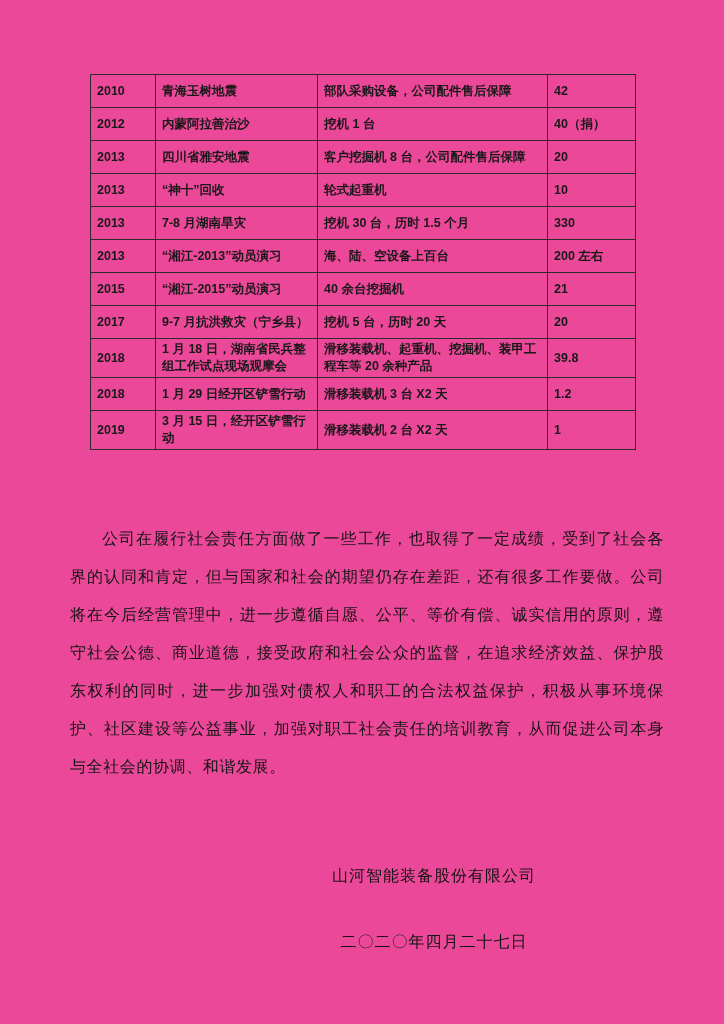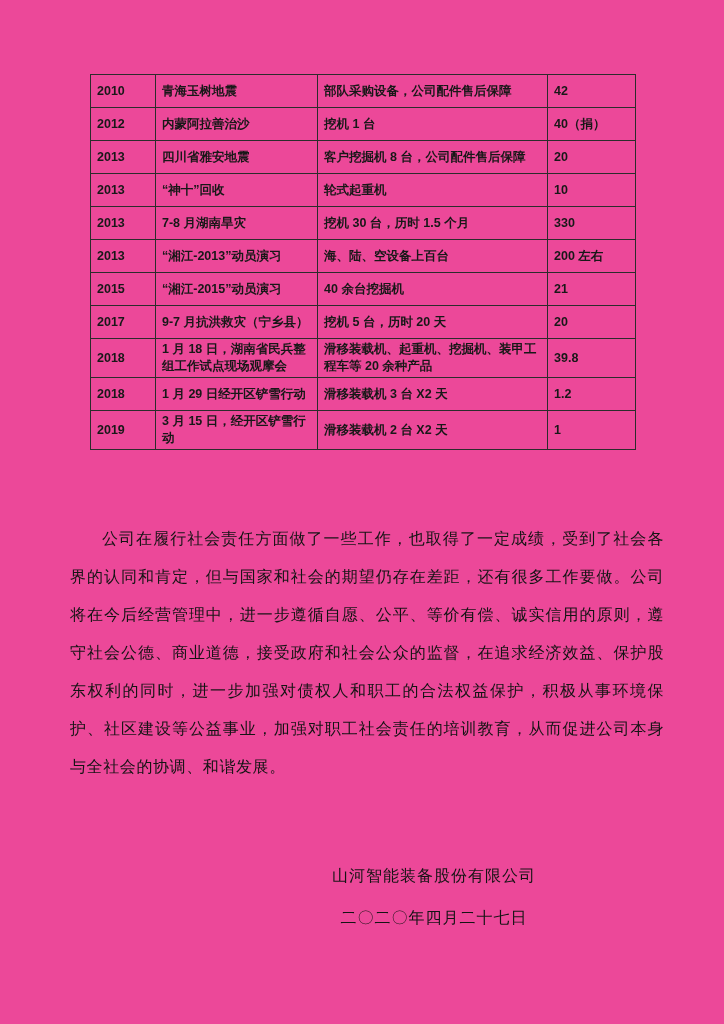--- a/index.html
+++ b/index.html
@@ -61,21 +61,21 @@
     left: 0;
     width: 724px;
     box-sizing: border-box;
     padding-left: 144px;
     text-align: center;
     font-size: 16px;
     letter-spacing: 1px;
     color: #141414;
   }
   .sig-company { top: 866px; text-align: center; }
-  .sig-date    { top: 908px; }
+  .sig-date    { top: 932px; }
 </style>
 </head>
 <body>
 
 <div class="page">
 
   <table class="doc-table">
     <colgroup>
       <col class="colw-year">
       <col class="colw-event">

